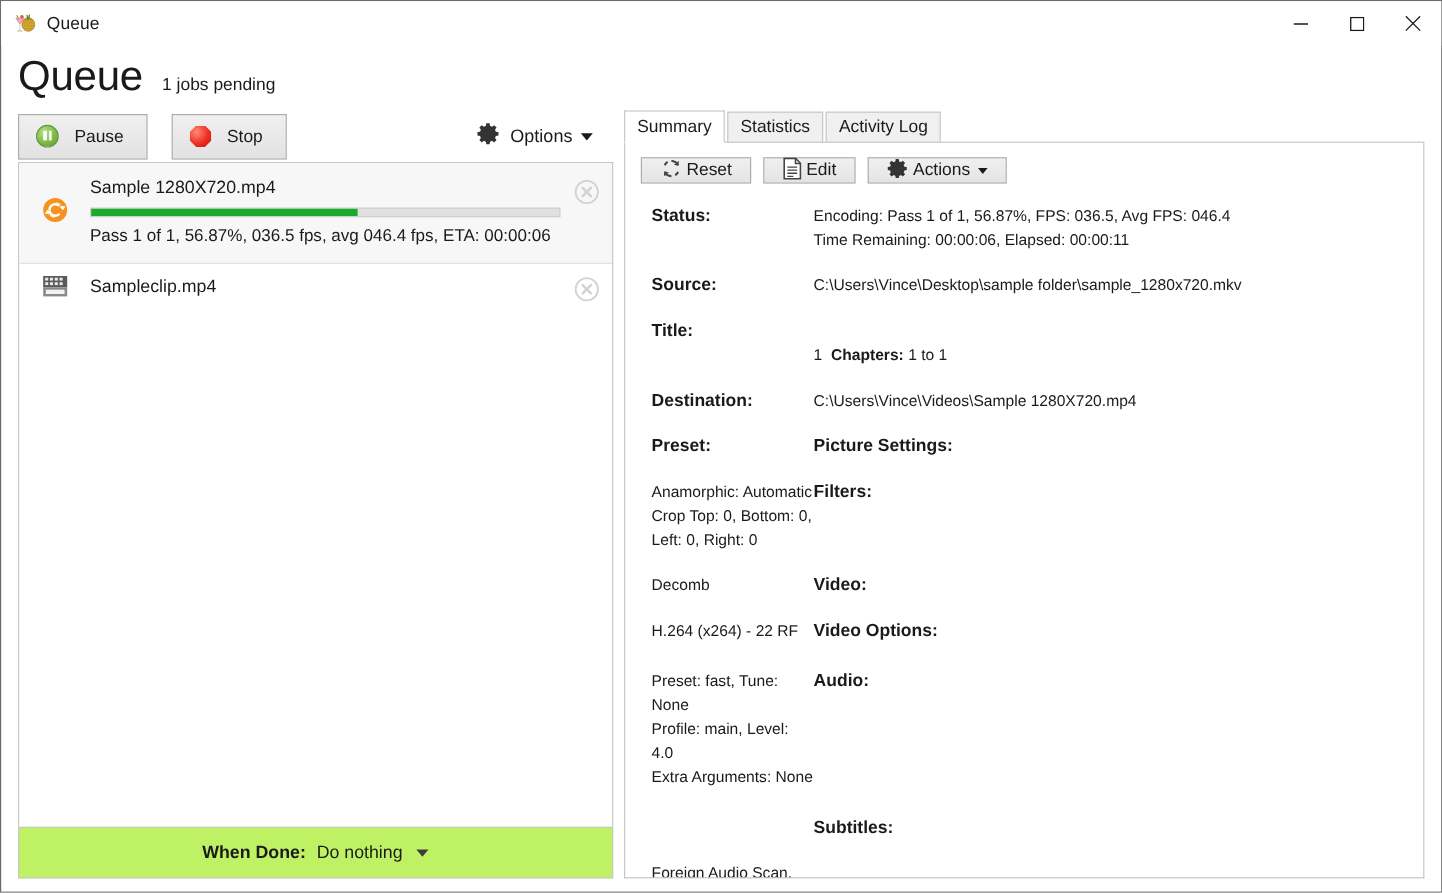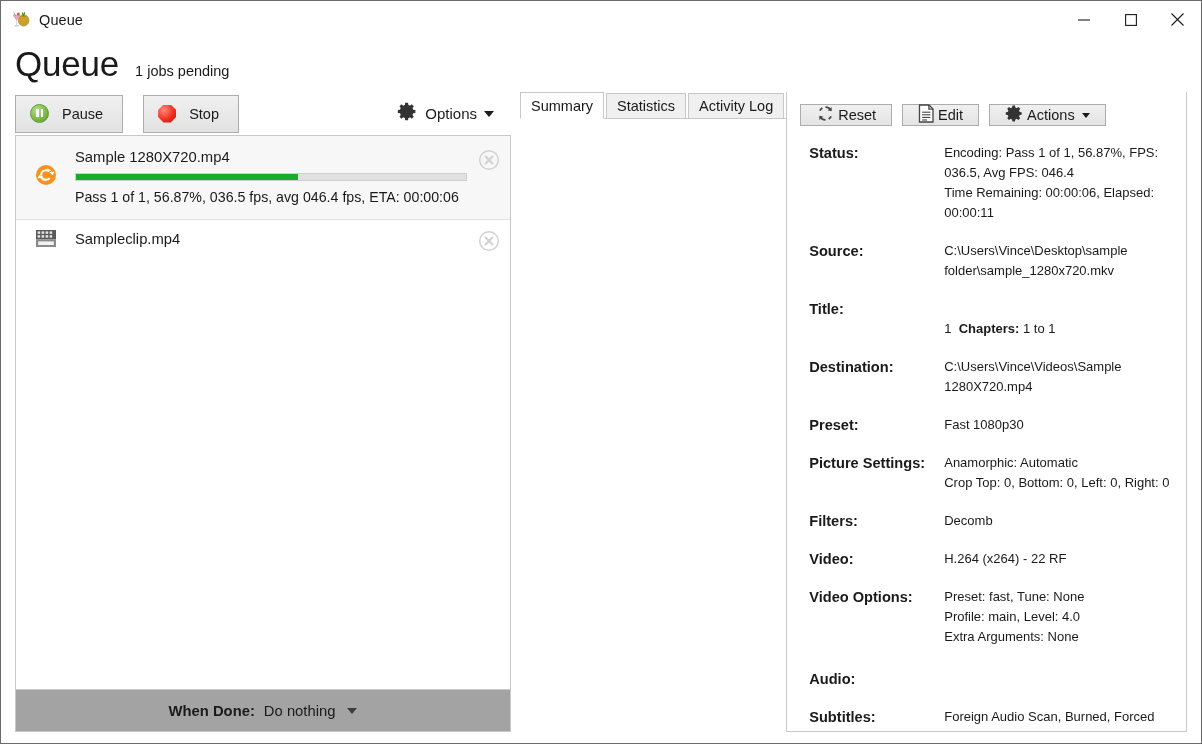--- a/index.html
+++ b/index.html
@@ -105,21 +105,21 @@
   .left-pane {
     width: 496px;
     min-width: 496px;
     display: flex;
     flex-direction: column;
     min-height: 0;
   }
   .right-pane {
     flex: 1;
     display: flex;
-    flex-direction: row;
+    flex-direction: column;
     min-height: 0;
   }
 
   
   .queue-toolbar {
     height: 43px;
     min-height: 43px;
     display: flex;
     align-items: center;
     position: relative;
@@ -243,21 +243,21 @@
   }
   .queue-item:not(.active) .qi-remove { margin-top: 1px; }
   .sync-icon { display:block; }
   .film-icon { display:block; }
 
   
   .whendone {
     height: 43px;
     min-height: 43px;
     border: 1px solid #c8c8c8;
-    background: #a3a3a3;
+    background: #bef264;
     display: flex;
     align-items: center;
     justify-content: center;
     gap: 9px;
     box-sizing: border-box;
   }
   .wd-label {
     font-size: 14.8px;
     font-weight: bold;
     color: #1a1a1a;
@@ -584,21 +584,20 @@
 
           <div class="sum-label">Title:</div>
           <div class="sum-value">
             <span>1</span>&nbsp;&nbsp;<span class="chapters-b">Chapters:</span>&nbsp;<span>1 to 1</span>
           </div>
 
           <div class="sum-label">Destination:</div>
           <div class="sum-value">C:\Users\Vince\Videos\Sample 1280X720.mp4</div>
 
           <div class="sum-label">Preset:</div>
-          <div class="sum-value">Fast 1080p30</div>
 
           <div class="sum-label">Picture Settings:</div>
           <div class="sum-value">Anamorphic: Automatic
 Crop Top: 0, Bottom: 0, Left: 0, Right: 0</div>
 
           <div class="sum-label">Filters:</div>
           <div class="sum-value">Decomb</div>
 
           <div class="sum-label">Video:</div>
           <div class="sum-value">H.264 (x264) - 22 RF</div>

